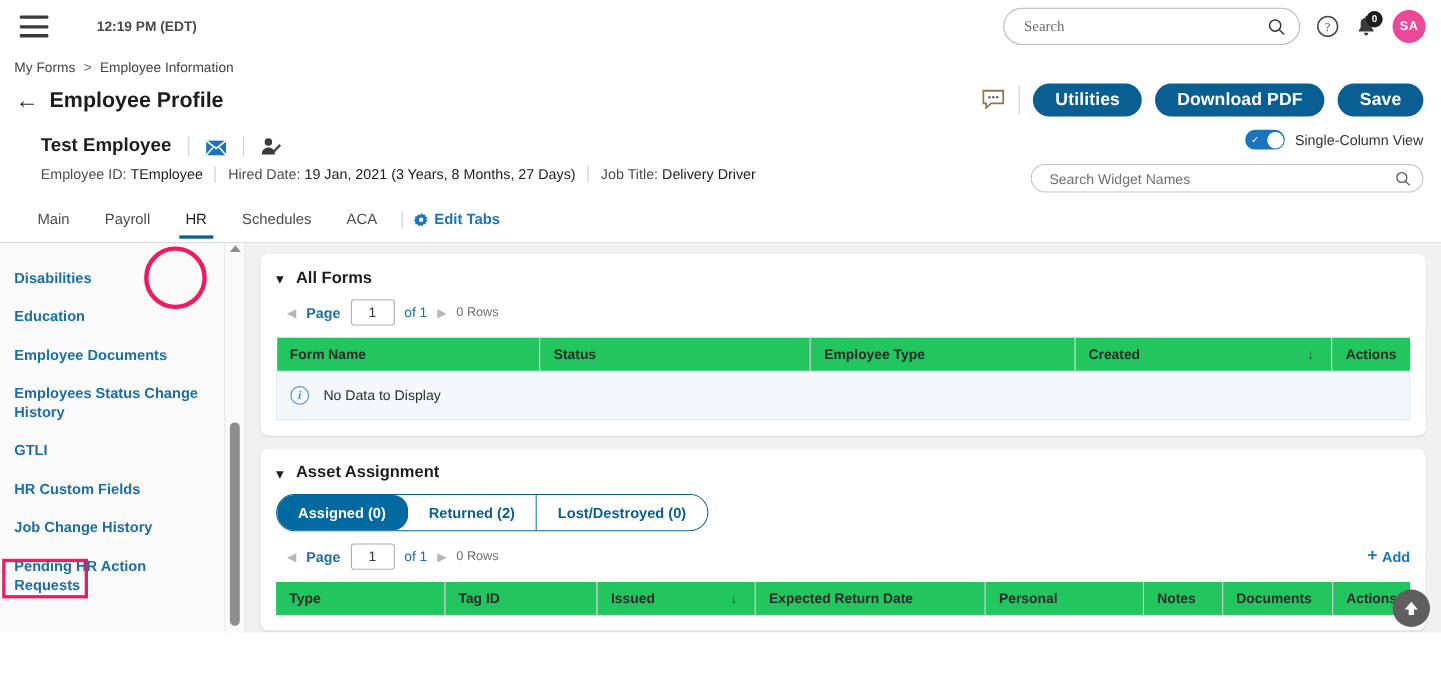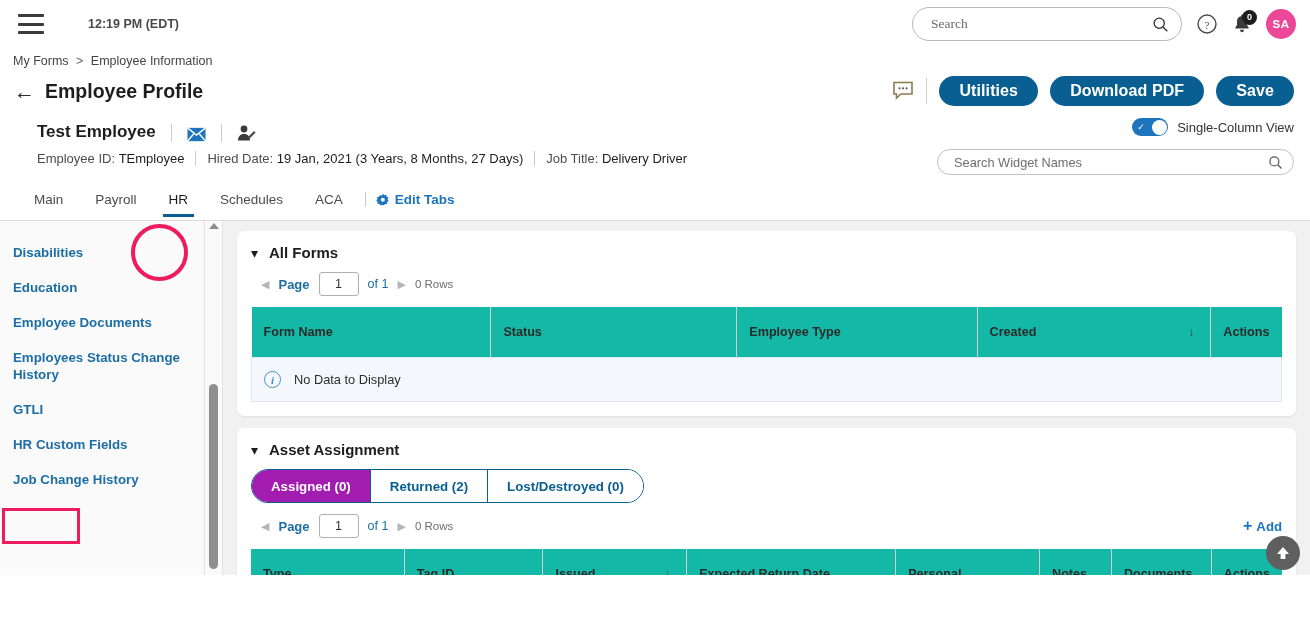--- a/index.html
+++ b/index.html
@@ -155,37 +155,37 @@
   .pager { display: flex; align-items: center; gap: 9px; font-size: 12.5px; padding-left: 10px; }
   .pg-arrow { color: #b6b6b6; font-size: 11px; cursor: pointer; }
   .pg-label { color: #1c6ea4; font-weight: 700; font-size: 13px; cursor: pointer; }
   .pg-input { width: 40px; height: 24px; border: 1px solid #b0b0b0; border-radius: 3px; text-align: center;
     font-size: 12.5px; font-family: "Liberation Sans", sans-serif; color: #333; outline:none;}
   .pg-of { color: #1c6ea4; font-size: 12.5px; }
   .pg-rows { color: #6d6d6d; font-size: 11.5px; }
 
   table { width: 100%; border-collapse: collapse; margin-top: 11px; }
   thead th {
-    background: #14b8a6; text-align: left; font-size: 12.6px; font-weight: 700; color: #2b2b2b;
-    padding: 18px 12px; border-right: 1px solid #cfcfcf; white-space: nowrap;
+    background: #22c55e; text-align: left; font-size: 12.6px; font-weight: 700; color: #2b2b2b;
+    padding: 8px 12px; border-right: 1px solid #cfcfcf; white-space: nowrap;
   }
   thead th:last-child { border-right: none; }
   .sort-ico { float: right; color: #444; font-size: 12px; margin-right: 4px; }
   .nodata-row td { background: #f4f8fd; padding: 13px 12px; font-size: 12.8px; color: #2d2d2d;
     border: 1px solid #dde7f2; }
   .nodata { display: flex; align-items: center; gap: 13px; }
   .info-ico { width: 17px; height: 17px; border-radius: 50%; border: 1.4px solid #4a90c4;
     color: #4a90c4; font-size: 11px; display: flex; align-items: center; justify-content: center;
     font-family: "Liberation Serif", serif; font-style: italic; font-weight: 700;}
 
   .seg { display: flex; border: 1px solid #0a5f92; border-radius: 17px; overflow: hidden; width: max-content; }
   .seg-btn { padding: 0 19px; height: 32px; display: flex; align-items: center; font-size: 13.3px;
     font-weight: 700; color: #0a5f92; background: #fff; cursor: pointer; border-right: 1px solid #0a5f92; }
   .seg-btn:last-child { border-right: none; }
-  .seg-btn.active { background: #a21caf; color: #fff; }
+  .seg-btn.active { background: #0369a1; color: #fff; border-radius: 14px; }
 
   .row-between { display: flex; align-items: center; }
   .add-link { margin-left: auto; color: #1c75bc; font-size: 13.2px; font-weight: 700; cursor: pointer;
     display: flex; align-items: center; gap: 4px; }
   .plus { font-size: 16px; font-weight: 700; line-height: 1; }
 
   
   .anno-circle {
     position: absolute; border: 4px solid #ef1b5f; border-radius: 50%;
     pointer-events: none; z-index: 50;
@@ -335,20 +335,21 @@
 <div class="body-wrap">
 
   <div class="sidebar">
     <div class="side-item">Disabilities</div>
     <div class="side-item">Education</div>
     <div class="side-item">Employee Documents</div>
     <div class="side-item">Employees Status Change History</div>
     <div class="side-item">GTLI</div>
     <div class="side-item">HR Custom Fields</div>
     <div class="side-item">Job Change History</div>
+    <div class="side-item">Pending HR Action Requests</div>
   </div>
 
   <div class="scroll-col">
     <div class="scroll-up"></div>
     <div class="scroll-thumb"></div>
   </div>
 
   <div class="main">
 
     <div class="card">

